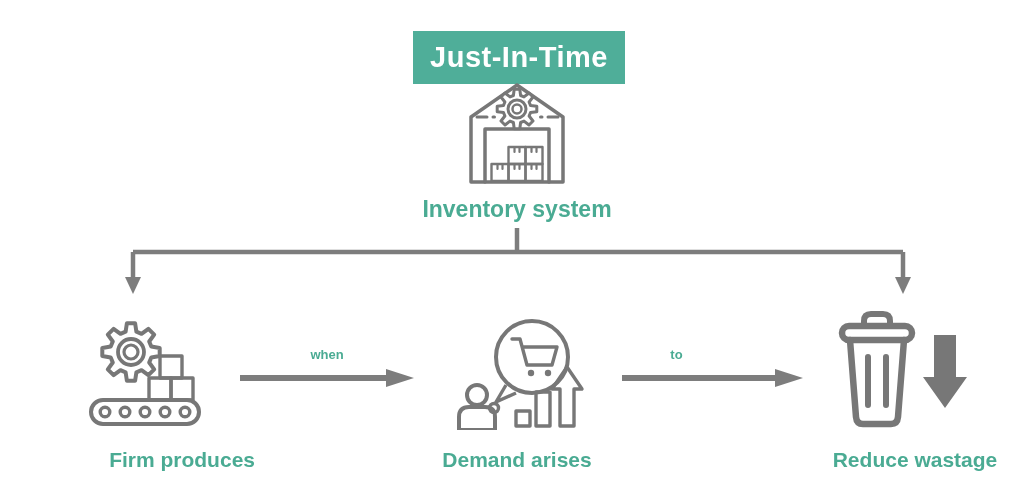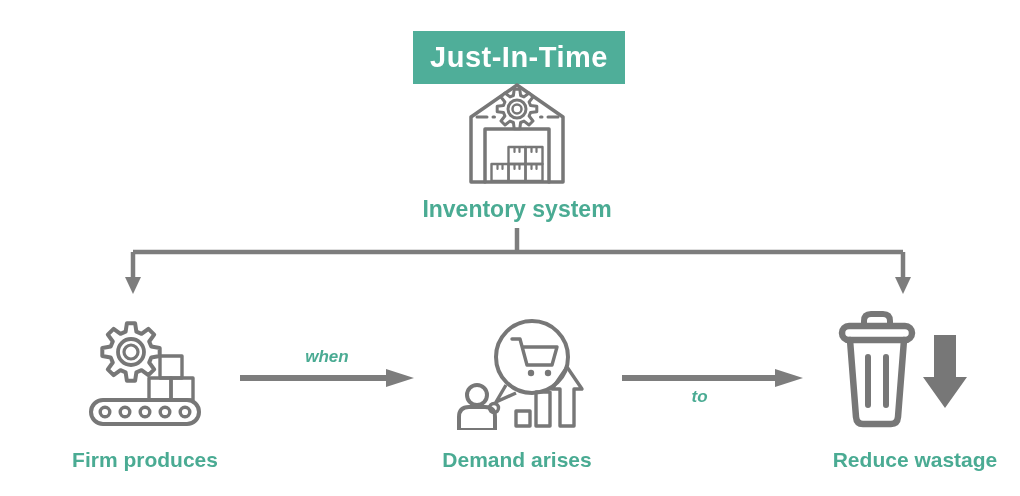--- a/index.html
+++ b/index.html
@@ -25,21 +25,21 @@
     display:flex;align-items:center;justify-content:center;margin-top:20px;
   }
   .title-banner span{
     color:#fff;font-size:29px;font-weight:bold;letter-spacing:.5px;
   }
   .teal-label{
     color:var(--teal-text);font-weight:bold;text-align:center;
   }
   .subtitle{left:417px;top:196px;width:200px;font-size:23px;}
   .node-label{top:448px;width:220px;font-size:21px;}
-  .edge-label{top:347px;font-size:17px;font-style:italic;}
+  .edge-label{top:347px;font-size:13px;}
   svg .ico{stroke:var(--icon-gray);fill:none;stroke-linecap:round;stroke-linejoin:round;}
   svg .ico-w{stroke:var(--icon-gray);fill:#fff;stroke-linejoin:round;}
   svg .ico-solid{fill:var(--icon-gray);stroke:none;}
   svg .ln{stroke:var(--line-gray);fill:none;}
   svg .ln-solid{fill:var(--line-gray);stroke:none;}
 </style>
 </head>
 <body>
 
 <div class="stage">
@@ -125,33 +125,33 @@
       <circle class="ico" stroke-width="4" cx="27" cy="90" r="10"></circle>
       <path class="ico" stroke-width="4" d="M9,125 L9,112 Q9,102 19,102 L35,102 Q45,102 45,112 L45,125 Z"></path>
     </g>
     <g>
       <rect class="ico" stroke-width="3.4" x="66" y="106" width="14" height="15"></rect>
       <rect class="ico" stroke-width="3.4" x="86" y="87" width="14" height="34"></rect>
       <polygon class="ico" stroke-width="3.4" points="110,121 110,84 102,84 117,62 132,84 124,84 124,121"></polygon>
     </g>
   </svg>
 
-  <div class="abs teal-label edge-label" style="left:607px;width:185px;margin-top:40px;">to</div>
+  <div class="abs teal-label edge-label" style="left:584px;width:185px;">to</div>
   <svg class="abs" style="left:620px;top:368px;" width="185" height="20" viewBox="0 0 185 20">
     <path class="ln" stroke-width="6" d="M2,10 H157"></path>
     <polygon class="ln-solid" points="155,1 155,19 183,10"></polygon>
   </svg>
 
   <svg class="abs" style="left:836px;top:309px;" width="140" height="122" viewBox="0 0 140 122">
     <g>
       <path class="ico" stroke-width="6" d="M28,17 V12 Q28,5 35,5 H47 Q54,5 54,12 V17"></path>
       <rect class="ico" stroke-width="6.5" x="6" y="17" width="70" height="14" rx="7"></rect>
       <path class="ico" stroke-width="6.5" d="M14,31 L20,108 Q20.6,115 27,115 H55 Q61.4,115 62,108 L68,31"></path>
       <path class="ico" stroke-width="6" d="M32,48 V96 M50,48 V96"></path>
     </g>
     <polygon class="ico-solid" points="98,26 120,26 120,68 131,68 109,99 87,68 98,68"></polygon>
   </svg>
 
-  <div class="abs teal-label node-label" style="left:35px;">Firm produces</div>
+  <div class="abs teal-label node-label" style="left:35px;text-align:right;">Firm produces</div>
   <div class="abs teal-label node-label" style="left:407px;text-align:center;">Demand arises</div>
   <div class="abs teal-label node-label" style="left:805px;">Reduce wastage</div>
 
 </div>
 
 </body></html>

